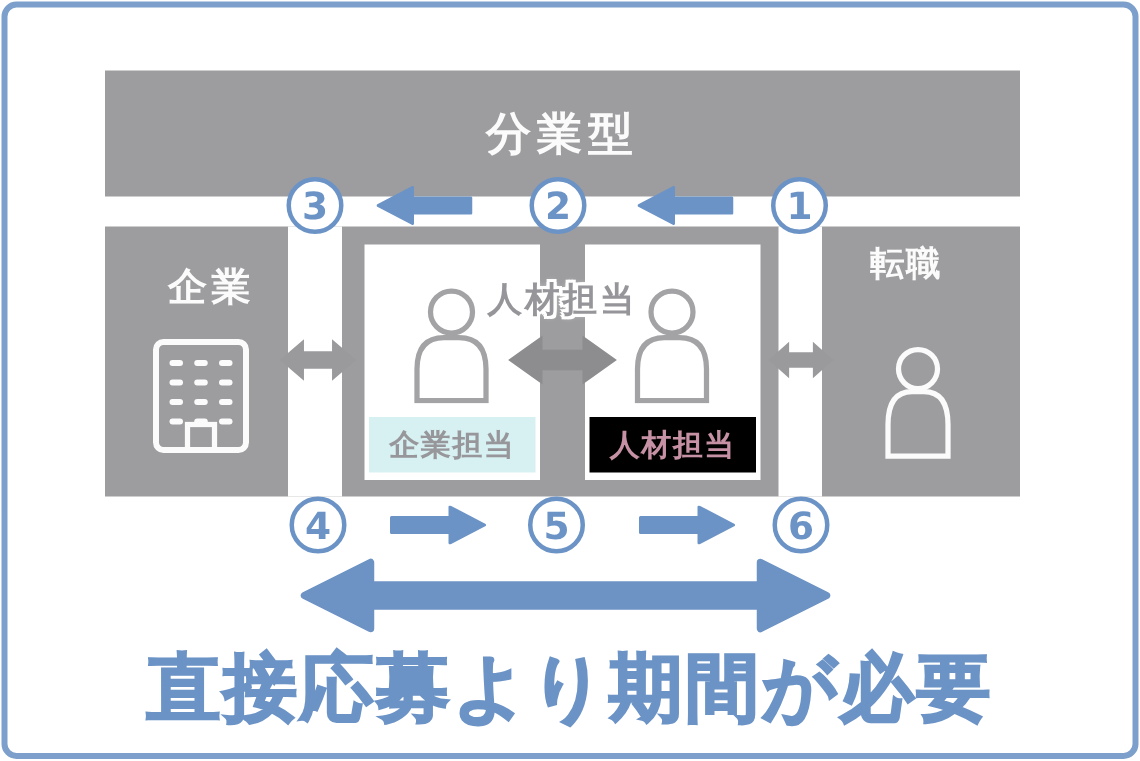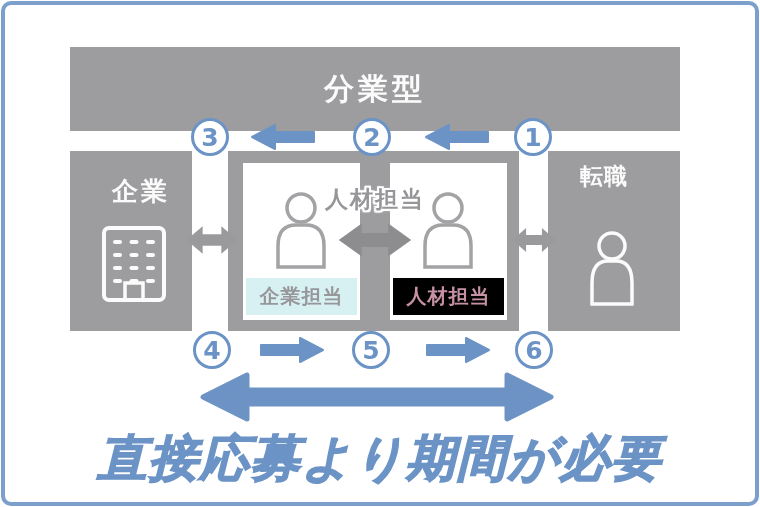--- a/index.html
+++ b/index.html
@@ -56,21 +56,21 @@
   .num-circle {
     position:absolute; width:38px; height:38px; border-radius:50%;
     background:#fff; border:3px solid #6b93c6; color:#6b93c6;
     font-size:25px; font-weight:bold; display:flex; align-items:center; justify-content:center;
     z-index:4;
   }
   .flow-arrow { position:absolute; z-index:4; }
   .big-arrow { position:absolute; left:199px; top:371px; z-index:3; }
   .caption {
     position:absolute; left:50px; top:426px; width:660px; text-align:center; z-index:5;
-    font-size:49px; font-weight:bold; color:#6b93c6; letter-spacing:2px;font-style:italic;
+    font-size:49px; font-weight:bold; color:#6b93c6; letter-spacing:2px;
     -webkit-text-stroke:1.5px #6b93c6;
   }
 </style>
 </head>
 <body>
 
 <div class="canvas">
 
   <div class="header-bar">
     <span>分業型</span>

